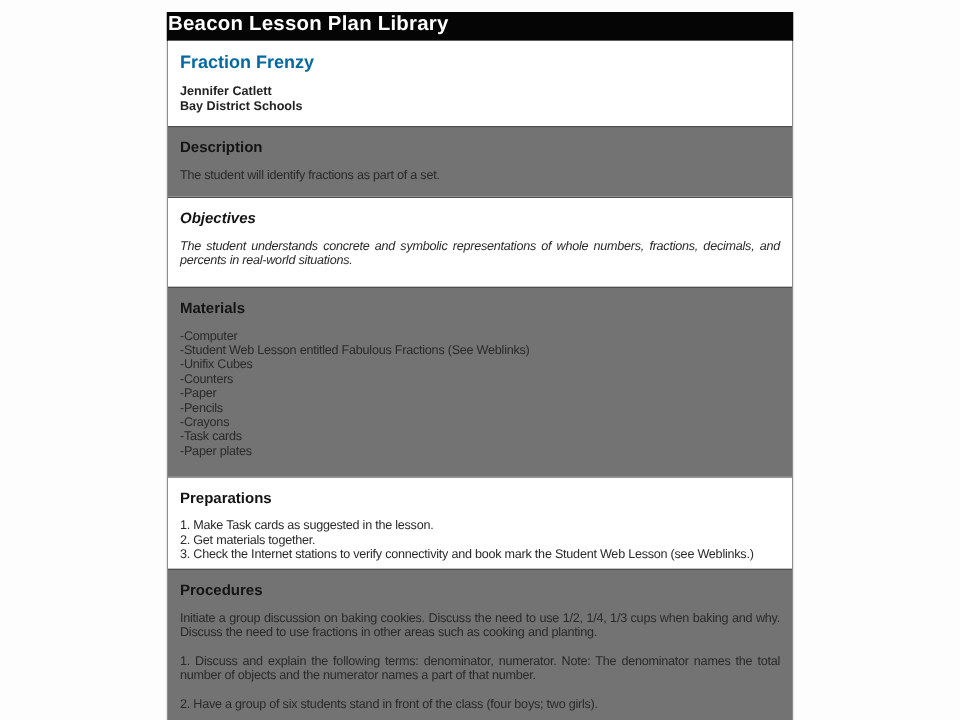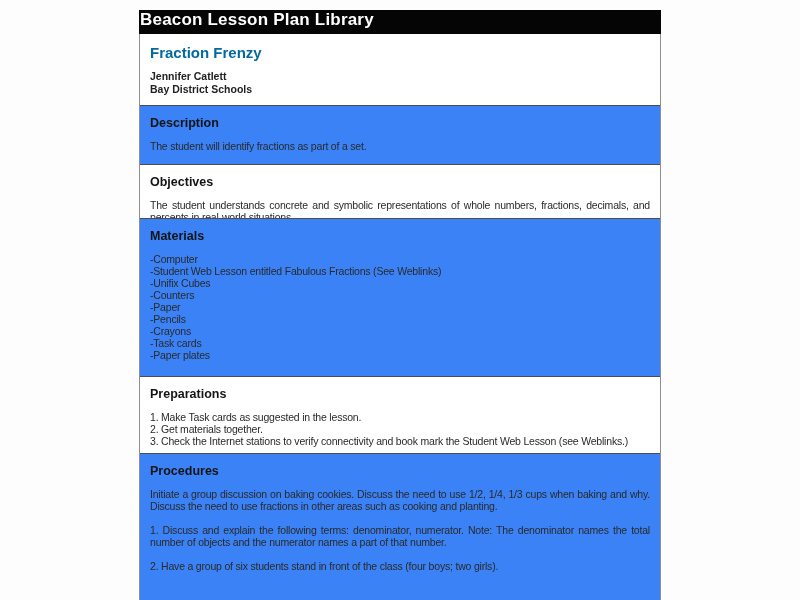--- a/index.html
+++ b/index.html
@@ -52,36 +52,36 @@
     font-weight: bold;
     line-height: 13px;
     color: #222222;
   }
   .section {
     border-top: 1px solid #4d4d4d;
     padding: 10px 10px 0 10px;
     overflow: hidden;
     background: #ffffff;
   }
-  .section.alt { background: #3b82f6; }
+  .section.alt { background: #737373; }
   .section h2 {
     font-size: 12.5px;
     font-weight: bold;
     margin-bottom: 10px;
     color: #141414;
   }
   .body-text {
     font-size: 10.5px;
     line-height: 12px;
     letter-spacing: -0.2px;
     color: #2a2a2a;
   }
   .body-text.justify { text-align: justify; }
   .sec-description  { height: 59px; }
-  .sec-objectives   { height: 54px; }
+  .sec-objectives   { height: 75px; font-style: italic; }
   .sec-materials    { height: 158px; }
   .sec-preparations { height: 77px; }
   .sec-procedures   { height: 210px; }
   .plain-list div { white-space: nowrap; }
   .para-list p { margin-bottom: 12px; text-align: justify; }
 </style>
 </head>
 <body>
 
 <div class="page">

